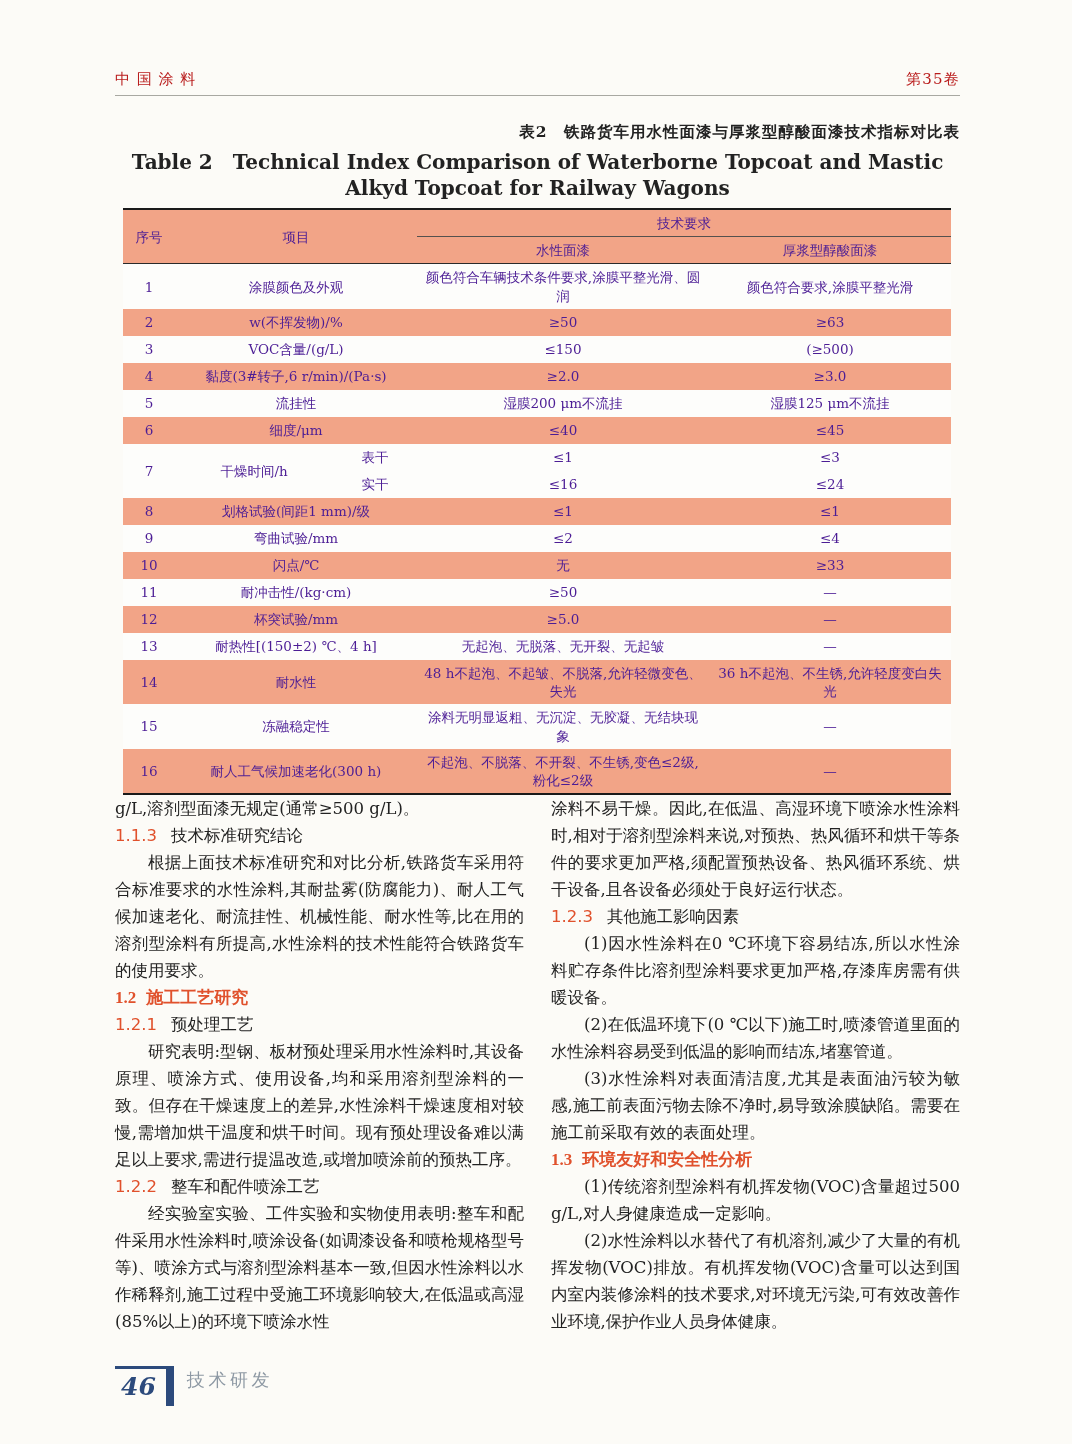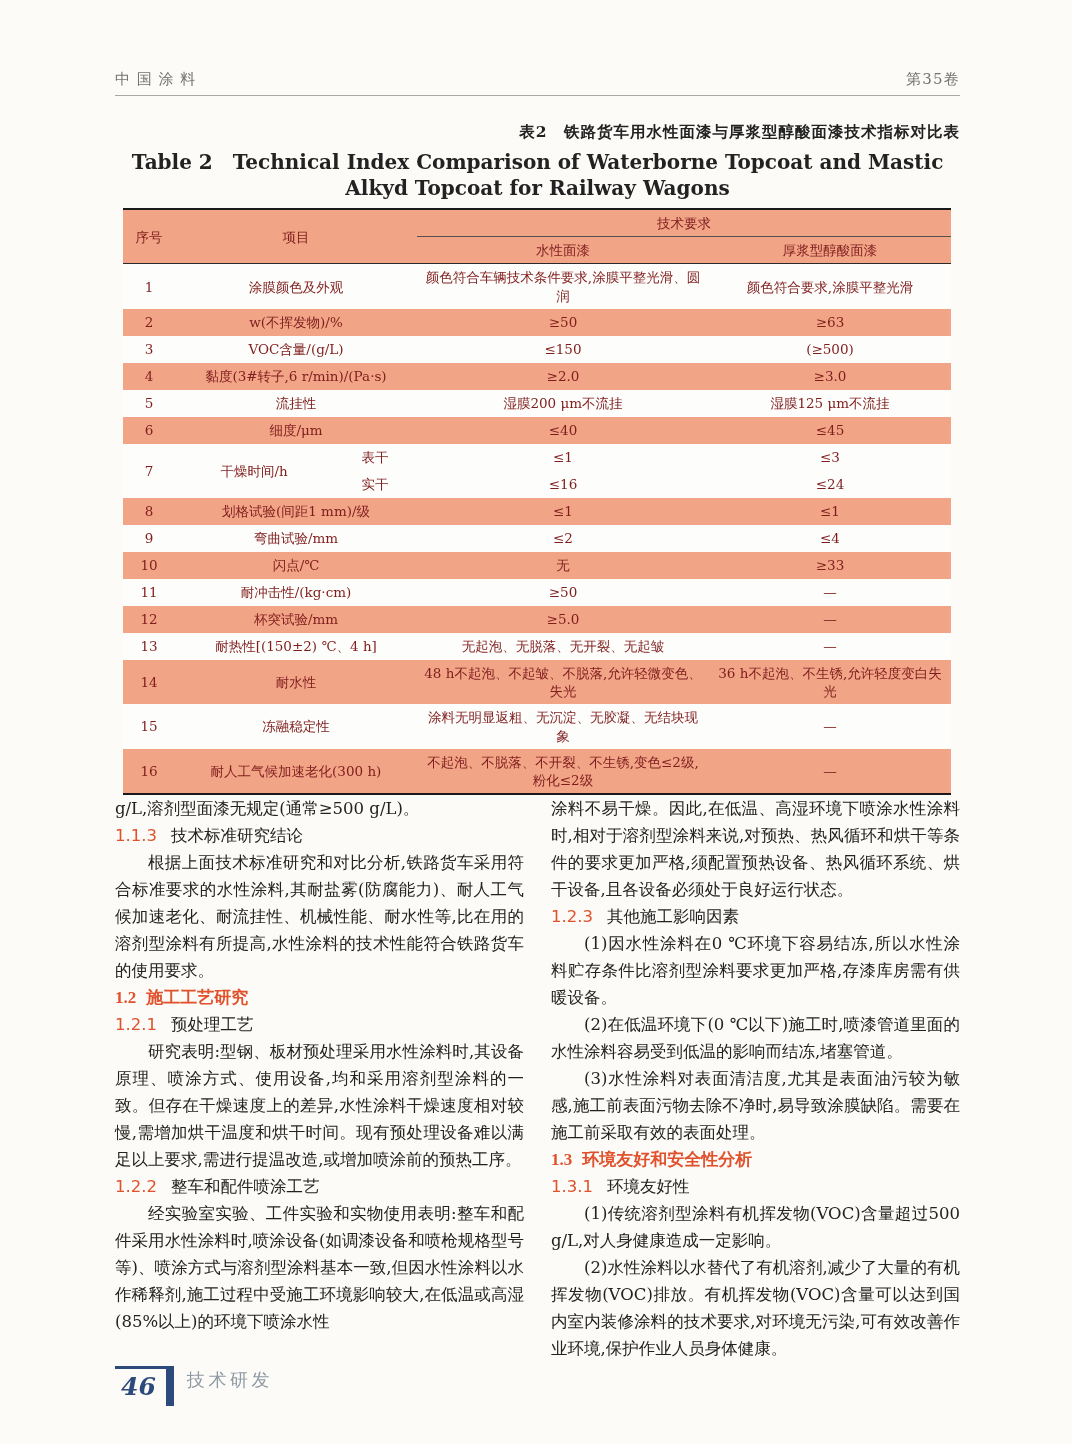--- a/index.html
+++ b/index.html
@@ -8,32 +8,32 @@
     font-family:"DejaVu Serif","Liberation Serif",serif;
     background:#fcfbf7; color:#222;
   }
   .page {
     position:relative; width:1072px; height:1444px;
     padding:70px 112px 0 115px; display:flex; flex-direction:column;
   }
   
   .running-head {
     display:flex; justify-content:space-between; align-items:flex-start;
-    color:#737373; font-size:15px; padding-bottom:6px;
+    color:#b91c1c; font-size:15px; padding-bottom:6px;
     border-bottom:1.5px solid #a8a8a2;
   }
   .journal { letter-spacing:0.45em; }
   .volume { letter-spacing:0.08em; }
   
   .tbl-title-zh { text-align:right; font-weight:bold; font-size:15.5px; margin-top:26px; letter-spacing:1px; }
   .tbl-title-en { text-align:center; font-weight:bold; font-size:20px; margin-top:6px; }
   
   table.cmp {
     width:828px; margin:8px auto 0 8px; border-collapse:collapse;
-    font-size:13.5px; color:#7f1d1d;
+    font-size:13.5px; color:#4c1d95;
     border-top:2.5px solid #1a1a1a; border-bottom:2.5px solid #1a1a1a;
   }
   table.cmp th, table.cmp td { font-weight:normal; padding:4px 5px; height:27px; text-align:center; vertical-align:middle; line-height:1.35; }
   tr.salmon { background:#f2a487; }
   tr.white { background:#fdfdfb; }
   thead tr { background:#f2a487; }
   thead tr:nth-child(2) th { border-bottom:1.5px solid #2a2a2a; }
   th.span2 { border-bottom:1.5px solid #2a2a2a; }
   th.req-head { border-bottom:1px solid #55514e; }
   td.item, th.item-h { text-align:left; }
@@ -228,23 +228,20 @@
       <p class="noindent">涂料不易干燥。因此,在低温、高湿环境下喷涂水性涂料时,相对于溶剂型涂料来说,对预热、热风循环和烘干等条件的要求更加严格,须配置预热设备、热风循环系统、烘干设备,且各设备必须处于良好运行状态。</p>
       <div class="h3">
         <span class="num">1.2.3</span><span>其他施工影响因素</span>
       </div>
       <p>(1)因水性涂料在0 ℃环境下容易结冻,所以水性涂料贮存条件比溶剂型涂料要求更加严格,存漆库房需有供暖设备。</p>
       <p>(2)在低温环境下(0 ℃以下)施工时,喷漆管道里面的水性涂料容易受到低温的影响而结冻,堵塞管道。</p>
       <p>(3)水性涂料对表面清洁度,尤其是表面油污较为敏感,施工前表面污物去除不净时,易导致涂膜缺陷。需要在施工前采取有效的表面处理。</p>
       <div class="h2">
         <span class="num">1.3</span><span>环境友好和安全性分析</span>
       </div>
-      <div class="h3">
-        <span class="num">1.3.1</span><span>环境友好性</span>
-      </div>
       <p>(1)传统溶剂型涂料有机挥发物(VOC)含量超过500 g/L,对人身健康造成一定影响。</p>
       <p>(2)水性涂料以水替代了有机溶剂,减少了大量的有机挥发物(VOC)排放。有机挥发物(VOC)含量可以达到国内室内装修涂料的技术要求,对环境无污染,可有效改善作业环境,保护作业人员身体健康。</p>
     </div>
   </div>
 
   <div class="footer">
     <div class="pageno-wrap">
       <div class="pageno-box">
         <span class="pageno">46</span>
       </div>

